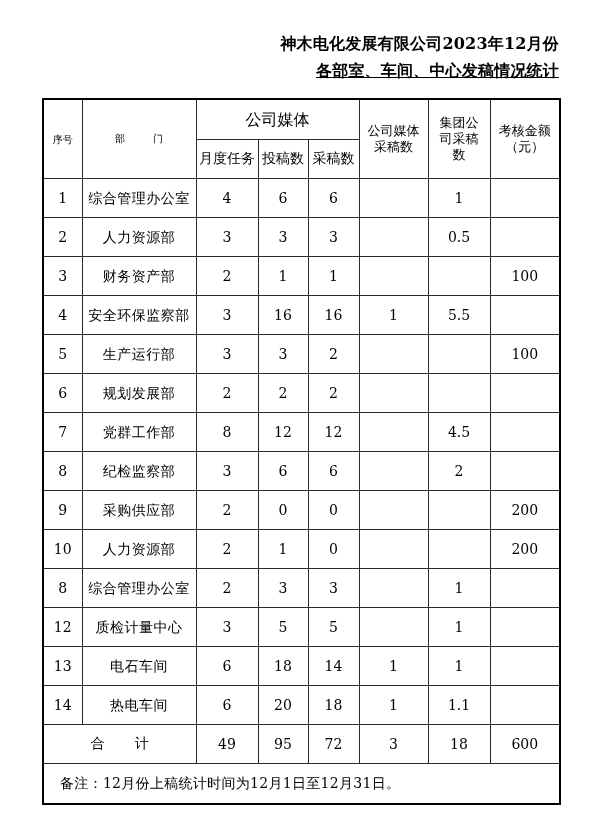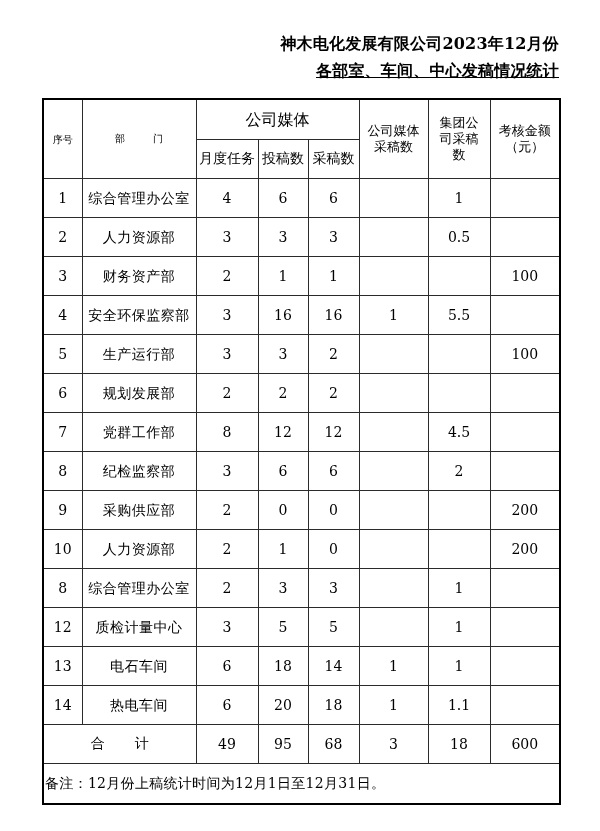--- a/index.html
+++ b/index.html
@@ -116,21 +116,21 @@
   tr.total td {
     height: 38px;
     font-size: 14px;
   }
   td.total-label .sp { letter-spacing: 8px; padding-left: 8px; }
 
   
   tr.note td {
     height: 39px;
     text-align: left;
-    padding-left: 1px;
+    padding-left: 16px;
     font-size: 14px;
     letter-spacing: 0.3px;
   }
 
   .cell-line { display: block; }
 </style>
 </head>
 <body>
 
 <div class="page">
@@ -313,21 +313,21 @@
             <td class="num">20</td>
             <td class="num">18</td>
             <td class="num">1</td>
             <td class="num">1.1</td>
             <td class="num"></td>
           </tr>
           <tr class="total">
             <td class="total-label" colspan="2"><span class="sp">合　计</span></td>
             <td class="num">49</td>
             <td class="num">95</td>
-            <td class="num">68</td>
+            <td class="num">72</td>
             <td class="num">3</td>
             <td class="num">18</td>
             <td class="num">600</td>
           </tr>
           <tr class="note">
             <td colspan="8">备注：12月份上稿统计时间为12月1日至12月31日。</td>
           </tr>
         </tbody>
     </table>
   </div>

